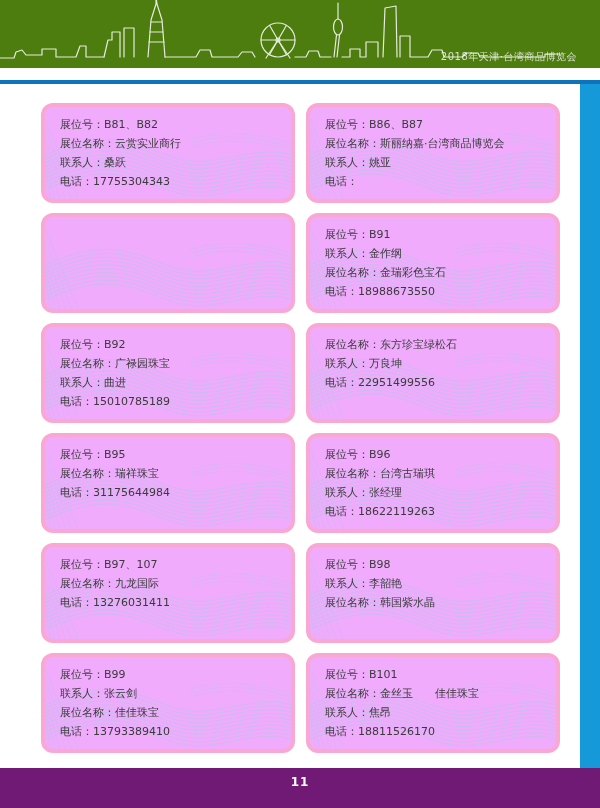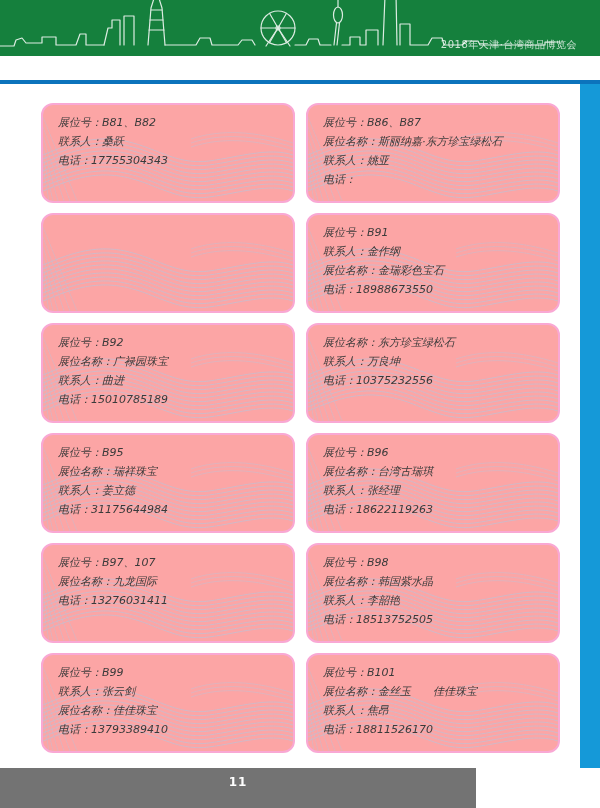--- a/index.html
+++ b/index.html
@@ -2,51 +2,51 @@
 <html><head>
 <meta charset="utf-8">
 <style>
   html,body{margin:0;padding:0;}
   body{
     width:600px;height:808px;position:relative;background:#ffffff;
     font-family:"DejaVu Sans","Liberation Sans",sans-serif;overflow:hidden;
   }
   
   .header{
-    position:absolute;top:0;left:0;width:600px;height:56px;background:#15803d;
+    position:absolute;top:0;left:0;width:600px;height:68px;background:#4d7c0f;
   }
   .header svg{position:absolute;left:0;bottom:0;width:600px;height:76px;display:block;}
   .event-title{
     position:absolute;right:23px;bottom:4px;font-size:10px;letter-spacing:0.5px;
     color:rgba(255,255,255,0.78);white-space:nowrap;
   }
   .header-rule{
     position:absolute;top:80px;left:0;width:600px;height:4px;background:#0c73bc;
   }
   .right-strip{
     position:absolute;top:84px;right:0;width:20px;height:684px;background:#1599d8;
   }
   
   .grid{
     position:absolute;top:103px;left:41px;width:519px;
     display:grid;grid-template-columns:254px 254px;grid-auto-rows:100px;gap:10px 11px;
   }
   .card{
-    position:relative;box-sizing:border-box;background:#fca5a5;
-    border:2px solid #f9a8d4;border-radius:12px;overflow:hidden;font-style:italic;
+    position:relative;box-sizing:border-box;background:#f0abfc;
+    border:4px solid #f9a8d4;border-radius:12px;overflow:hidden;
   }
   .card .waves{position:absolute;left:0;top:0;width:100%;height:100%;}
   .card-text{
     position:relative;z-index:1;padding:8px 8px 0 15px;
     font-size:11px;line-height:19px;color:#3a3a3a;
   }
   .card-text .line{white-space:nowrap;}
   
   .footer{
-    position:absolute;top:768px;left:0;width:476px;height:40px;background:#737373;
+    position:absolute;top:768px;left:0;width:600px;height:40px;background:#701a75;
   }
   .page-num{
     padding-top:7px;text-align:center;color:#ffffff;
     font-size:12px;font-weight:bold;letter-spacing:1px;
   }
 </style>
 </head>
 <body>
 
 <svg width="0" height="0" style="position:absolute" aria-hidden="true">
@@ -109,32 +109,33 @@
   <div class="header-rule"></div>
   <div class="right-strip"></div>
 
   <main class="grid">
   <div class="card">
     <svg class="waves" viewBox="0 0 250 96" preserveAspectRatio="none" aria-hidden="true">
       <use href="#wave-pattern"></use>
     </svg>
     <div class="card-text">
       <div class="line"><span>展位号：</span><span>B81、B82</span></div>
+      <div class="line"><span>展位名称：</span><span>云赏实业商行</span></div>
       <div class="line"><span>联系人：</span><span>桑跃</span></div>
       <div class="line"><span>电话：</span><span>17755304343</span></div>
     </div>
   </div>
 
   <div class="card">
     <svg class="waves" viewBox="0 0 250 96" preserveAspectRatio="none" aria-hidden="true">
       <use href="#wave-pattern"></use>
     </svg>
     <div class="card-text">
       <div class="line"><span>展位号：</span><span>B86、B87</span></div>
-      <div class="line"><span>展位名称：</span><span>斯丽纳嘉·东方珍宝绿松石</span></div>
+      <div class="line"><span>展位名称：</span><span>斯丽纳嘉·台湾商品博览会</span></div>
       <div class="line"><span>联系人：</span><span>姚亚</span></div>
       <div class="line"><span>电话：</span><span></span></div>
     </div>
   </div>
 
   <div class="card">
     <svg class="waves" viewBox="0 0 250 96" preserveAspectRatio="none" aria-hidden="true">
       <use href="#wave-pattern"></use>
     </svg>
   </div>
@@ -163,32 +164,31 @@
     </div>
   </div>
 
   <div class="card">
     <svg class="waves" viewBox="0 0 250 96" preserveAspectRatio="none" aria-hidden="true">
       <use href="#wave-pattern"></use>
     </svg>
     <div class="card-text">
       <div class="line"><span>展位名称：</span><span>东方珍宝绿松石</span></div>
       <div class="line"><span>联系人：</span><span>万良坤</span></div>
-      <div class="line"><span>电话：</span><span>10375232556</span></div>
+      <div class="line"><span>电话：</span><span>22951499556</span></div>
     </div>
   </div>
 
   <div class="card">
     <svg class="waves" viewBox="0 0 250 96" preserveAspectRatio="none" aria-hidden="true">
       <use href="#wave-pattern"></use>
     </svg>
     <div class="card-text">
       <div class="line"><span>展位号：</span><span>B95</span></div>
       <div class="line"><span>展位名称：</span><span>瑞祥珠宝</span></div>
-      <div class="line"><span>联系人：</span><span>姜立德</span></div>
       <div class="line"><span>电话：</span><span>31175644984</span></div>
     </div>
   </div>
 
   <div class="card">
     <svg class="waves" viewBox="0 0 250 96" preserveAspectRatio="none" aria-hidden="true">
       <use href="#wave-pattern"></use>
     </svg>
     <div class="card-text">
       <div class="line"><span>展位号：</span><span>B96</span></div>
@@ -208,23 +208,22 @@
       <div class="line"><span>电话：</span><span>13276031411</span></div>
     </div>
   </div>
 
   <div class="card">
     <svg class="waves" viewBox="0 0 250 96" preserveAspectRatio="none" aria-hidden="true">
       <use href="#wave-pattern"></use>
     </svg>
     <div class="card-text">
       <div class="line"><span>展位号：</span><span>B98</span></div>
+      <div class="line"><span>联系人：</span><span>李韶艳</span></div>
       <div class="line"><span>展位名称：</span><span>韩国紫水晶</span></div>
-      <div class="line"><span>联系人：</span><span>李韶艳</span></div>
-      <div class="line"><span>电话：</span><span>18513752505</span></div>
     </div>
   </div>
 
   <div class="card">
     <svg class="waves" viewBox="0 0 250 96" preserveAspectRatio="none" aria-hidden="true">
       <use href="#wave-pattern"></use>
     </svg>
     <div class="card-text">
       <div class="line"><span>展位号：</span><span>B99</span></div>
       <div class="line"><span>联系人：</span><span>张云剑</span></div>

